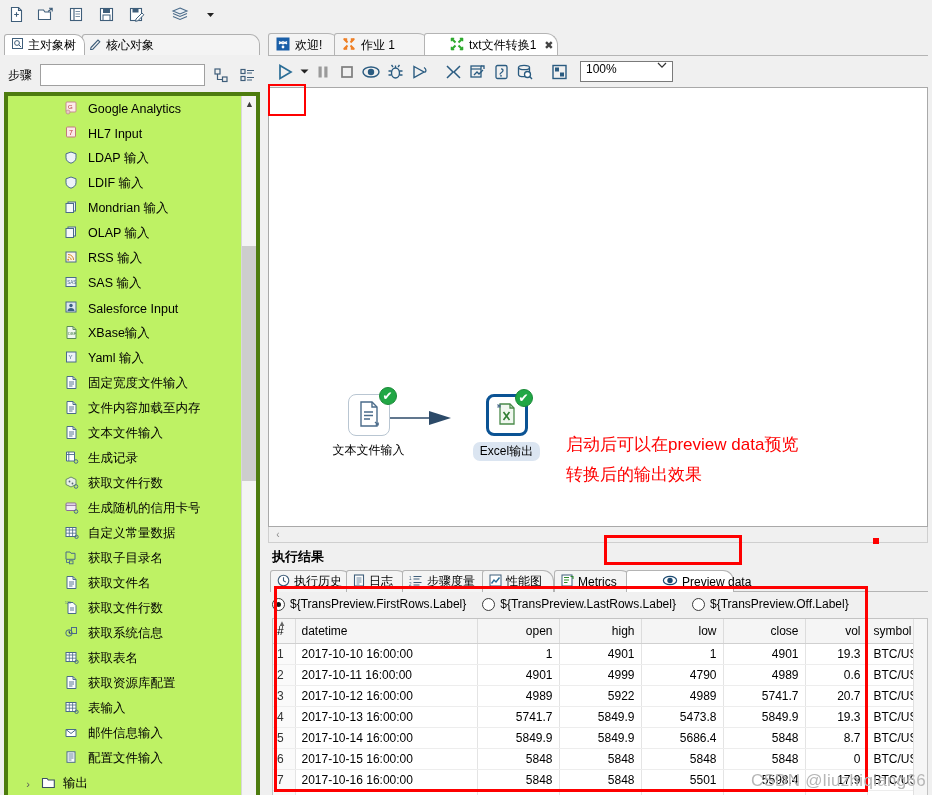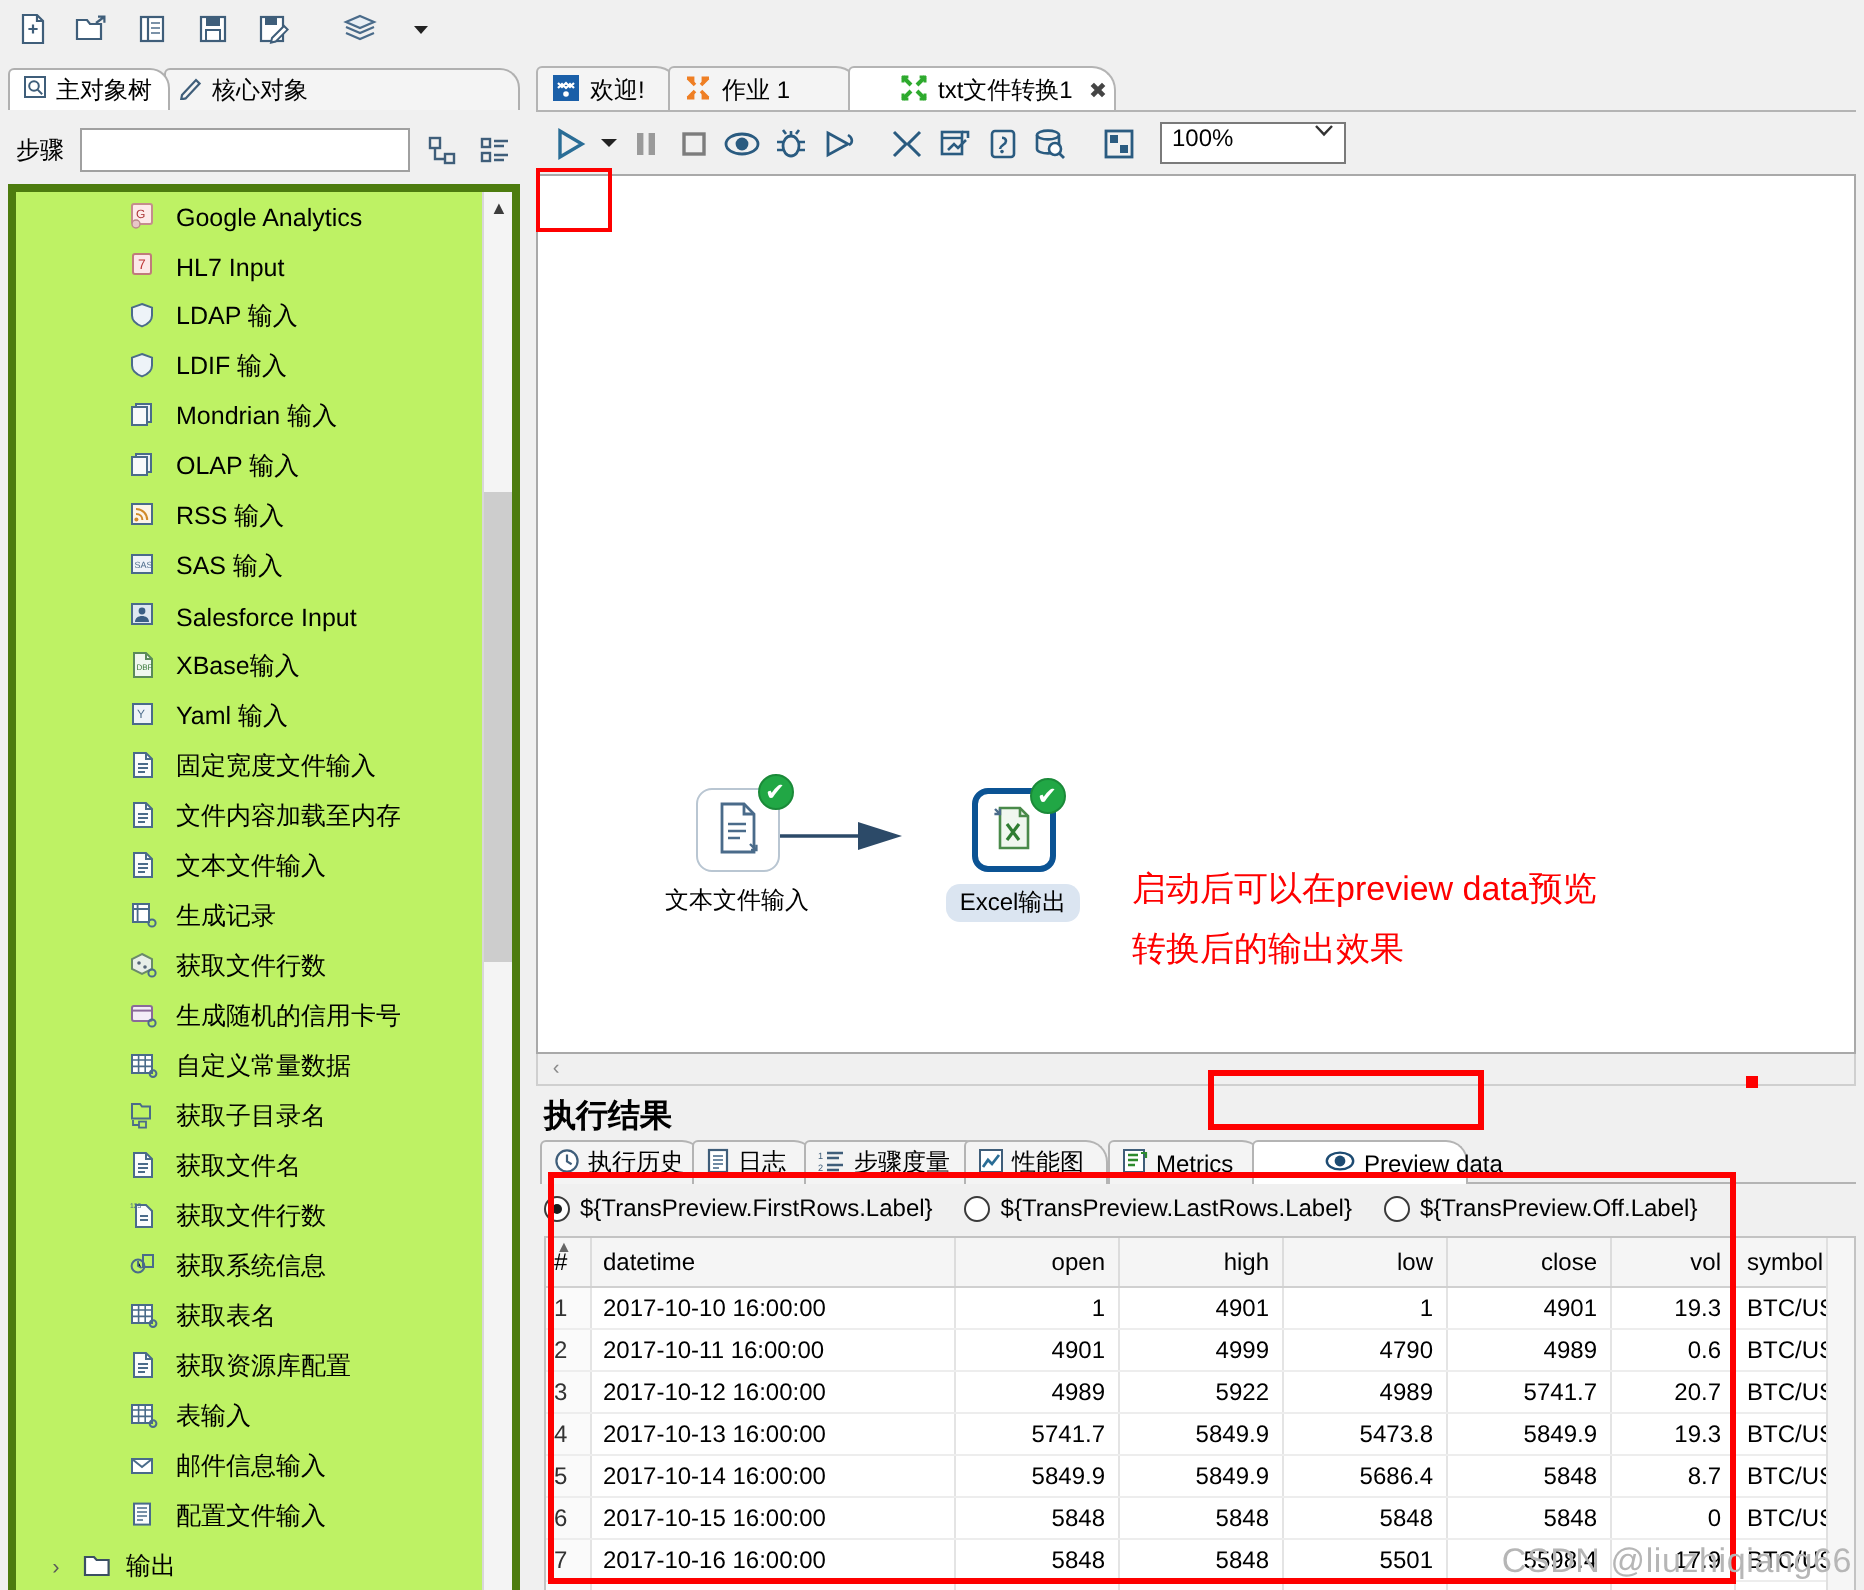--- a/index.html
+++ b/index.html
@@ -148,21 +148,21 @@
   .node-label { margin-top: 6px; font-size: 12px; white-space: nowrap; }
   .node-label.hl { background: #dbe5f1; border-radius: 7px; padding: 1px 7px; display: inline-block; }
 
   .annot {
     position: absolute; color: #fe0000; font-size: 17px; line-height: 30px;
     white-space: nowrap;
   }
 
   
   .results-title {
-    position: absolute; left: 6px; top: 518px; font-size: 16px; font-weight: bold;
+    position: absolute; left: 6px; top: 518px; font-size: 13px; font-weight: bold;
   }
   .res-tabs { position: absolute; left: 4px; top: 540px; height: 22px; width: 658px; }
   .res-tab {
     position: absolute; top: 0; height: 22px; display: flex; align-items: center; gap: 4px;
     padding: 0 9px 0 6px; font-size: 12px; white-space: nowrap;
     border: 1px solid #b4b4b4; border-bottom: none; border-radius: 3px 11px 0 0;
     background: #f4f4f4;
   }
   .res-tab.active { background: #ffffff; }
   .res-tabline { position: absolute; left: 4px; top: 561px; width: 658px; height: 1px; background: #b4b4b4; }

